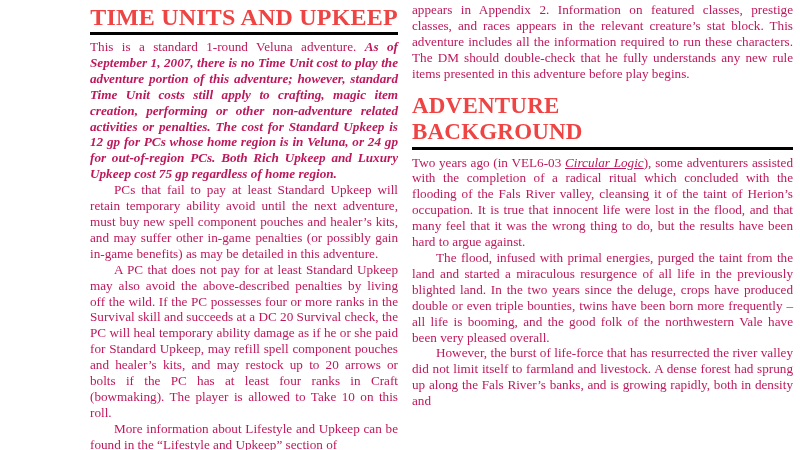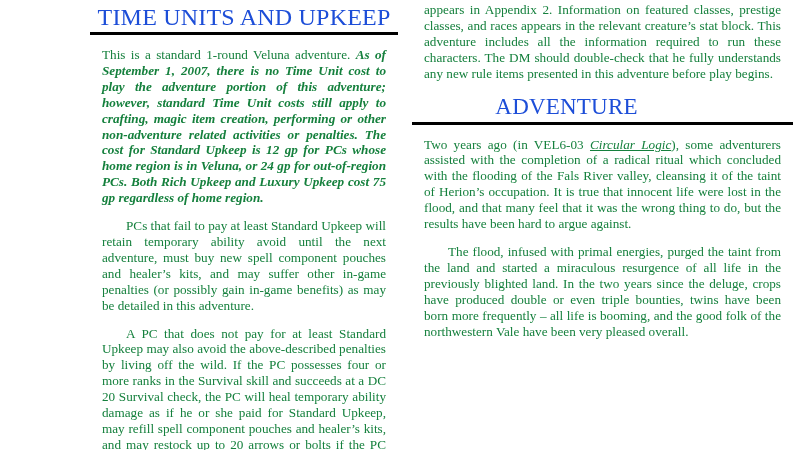--- a/index.html
+++ b/index.html
@@ -8,46 +8,47 @@
     background:#ffffff;
     font-family:"Liberation Serif", serif;
     color:#1f1f1f;
   }
   .page { position:relative; width:800px; height:450px; background:#ffffff; }
   .col { position:absolute; top:0; }
   .col-left  { left:90px;  width:308px; }
   .col-right { left:412px; width:381px; }
 
   p {
-    margin:12px;
+    margin:0;
     font-size:13.2px;
     line-height:15.9px;
     text-align:justify;
-    color:#15803d;
+    color:#be185d;
   }
   .indent { text-indent:24px; }
   .bi { font-weight:bold; font-style:italic; }
   .it { font-style:italic;text-decoration:underline; }
 
   .heading {
-    font-weight:normal;
-    color:#1d4ed8;
+    font-weight:bold;
+    color:#ef4444;
     letter-spacing:0.2px;
   }
   .heading-left {
     margin-top:3px;
     font-size:24px;
     line-height:28px;
     text-align:center;
     white-space:nowrap;
   }
   .heading-right {
+    margin-top:11px;
     font-size:23px;
     line-height:26px;
-    text-align:center;
+    text-align:left;
     padding-right:72px;
   }
   .rule {
     border-bottom:3px solid #000000;
     margin-top:1px;
     margin-bottom:4px;
     width:100%;
   }
   .rule-right { margin-top:2px; margin-bottom:5px; }
   .topgap { margin-top:2px; }
@@ -68,22 +69,24 @@
     <p class="indent">A PC that does not pay for at least Standard Upkeep may also avoid the above-described penalties by living off the wild. If the PC possesses four or more ranks in the Survival skill and succeeds at a DC 20 Survival check, the PC will heal temporary ability damage as if he or she paid for Standard Upkeep, may refill spell component pouches and healer’s kits, and may restock up to 20 arrows or bolts if the PC has at least four ranks in Craft (bowmaking). The player is allowed to Take 10 on this roll.</p>
 
     <p class="indent">More information about Lifestyle and Upkeep can be found in the “Lifestyle and Upkeep” section of</p>
   </div>
 
   <div class="col col-right">
     <p class="topgap">appears in Appendix 2. Information on featured classes, prestige classes, and races appears in the relevant creature’s stat block. This adventure includes all the information required to run these characters. The DM should double-check that he fully understands any new rule items presented in this adventure before play begins.</p>
 
     <div class="heading heading-right">
       <div>ADVENTURE</div>
+      <div>BACKGROUND</div>
     </div>
     <div class="rule rule-right"></div>
 
     <p><span>Two years ago (in VEL6-03 </span><span class="it">Circular Logic</span><span>), some adventurers assisted with the completion of a radical ritual which concluded with the flooding of the Fals River valley, cleansing it of the taint of Herion’s occupation.  It is true that innocent life were lost in the flood, and that many feel that it was the wrong thing to do, but the results have been hard to argue against.</span></p>
 
     <p class="indent">The flood, infused with primal energies, purged the taint from the land and started a miraculous resurgence of all life in the previously blighted land.  In the two years since the deluge, crops have produced double or even triple bounties, twins have been born more frequently – all life is booming, and the good folk of the northwestern Vale have been very pleased overall.</p>
 
+    <p class="indent">However, the burst of life-force that has resurrected the river valley did not limit itself to farmland and livestock.  A dense forest had sprung up along the Fals River’s banks, and is growing rapidly, both in density and</p>
   </div>
 
 </div>
 
 </body></html>

